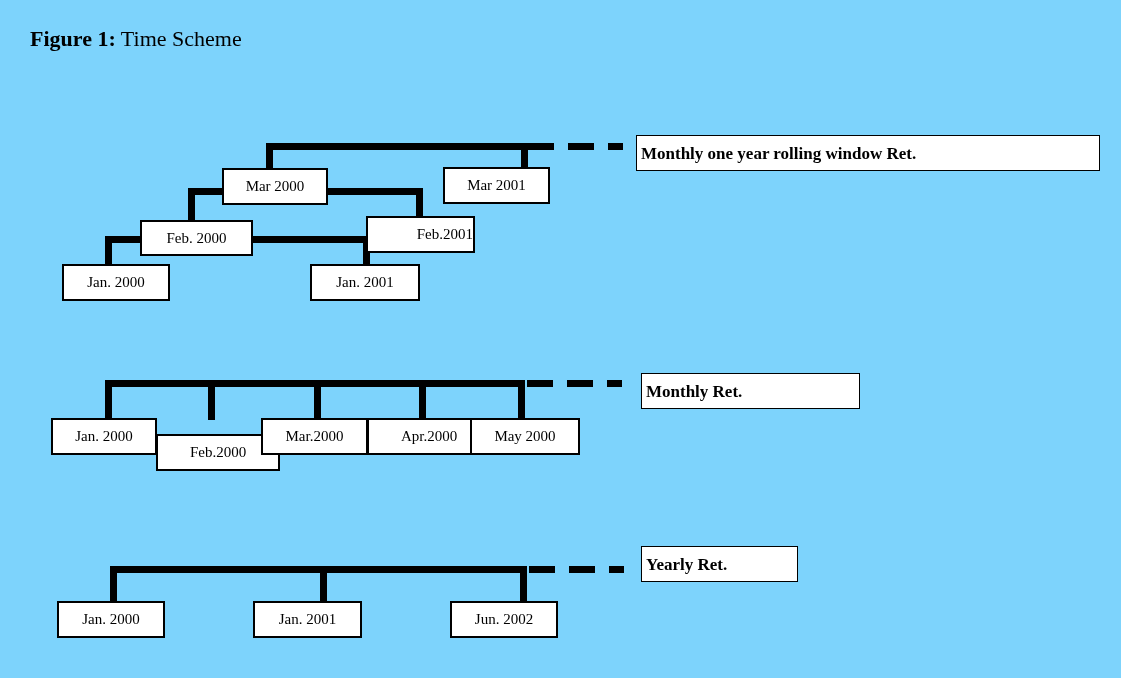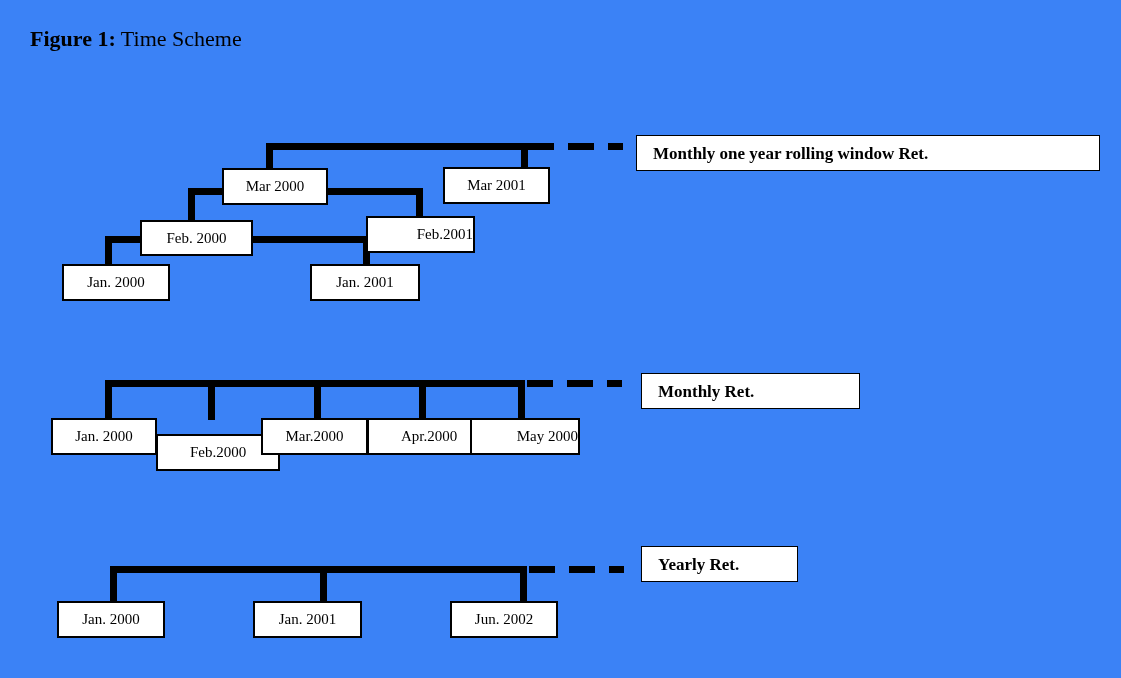--- a/index.html
+++ b/index.html
@@ -9,21 +9,21 @@
   }
   body {
     font-family: "Liberation Serif", "DejaVu Serif", serif;
     color: #000000;
   }
   #figure {
     position: relative;
     width: 1121px;
     height: 678px;
     overflow: hidden;
-    background: #3b82f6;
+    background: #7dd3fc;
   }
   .caption {
     position: absolute;
     left: 30px;
     top: 24px;
     font-size: 22px;
     line-height: 30px;
     white-space: nowrap;
   }
   .caption .cap-label {
@@ -81,21 +81,21 @@
   .legend {
     position: absolute;
     box-sizing: border-box;
     border: 1px solid #000000;
     background: #ffffff;
     display: flex;
     align-items: center;
     font-weight: bold;
     font-size: 17px;
     line-height: 1;
-    padding-left: 16px;
+    padding-left: 4px;
     white-space: nowrap;
     z-index: 4;
   }
 </style>
 </head>
 <body>
 
 <div id="figure">
 
   <div class="caption">
@@ -152,21 +152,21 @@
   </div>
   <div class="pbox contig" style="left:156px; top:434px; width:124px; height:37px;">
     <span>Feb.2000</span>
   </div>
   <div class="pbox contig" style="left:261px; top:418px; width:107px; height:37px;">
     <span>Mar.2000</span>
   </div>
   <div class="pbox contig" style="left:367px; top:418px; width:124px; height:37px;">
     <span>Apr.2000</span>
   </div>
-  <div class="pbox contig" style="left:470px; top:418px; width:110px; height:37px;justify-content:flex-end;">
+  <div class="pbox contig" style="left:470px; top:418px; width:110px; height:37px;">
     <span>May 2000</span>
   </div>
 
   <div class="legend" style="left:641px; top:373px; width:219px; height:36px;">
     <span>Monthly Ret.</span>
   </div>
 
   <div class="seg-h" style="left:110px; top:566px; width:417px;"></div>
   <div class="seg-v" style="left:110px; top:566px; height:40px;"></div>
   <div class="seg-v" style="left:320px; top:566px; height:40px;"></div>

